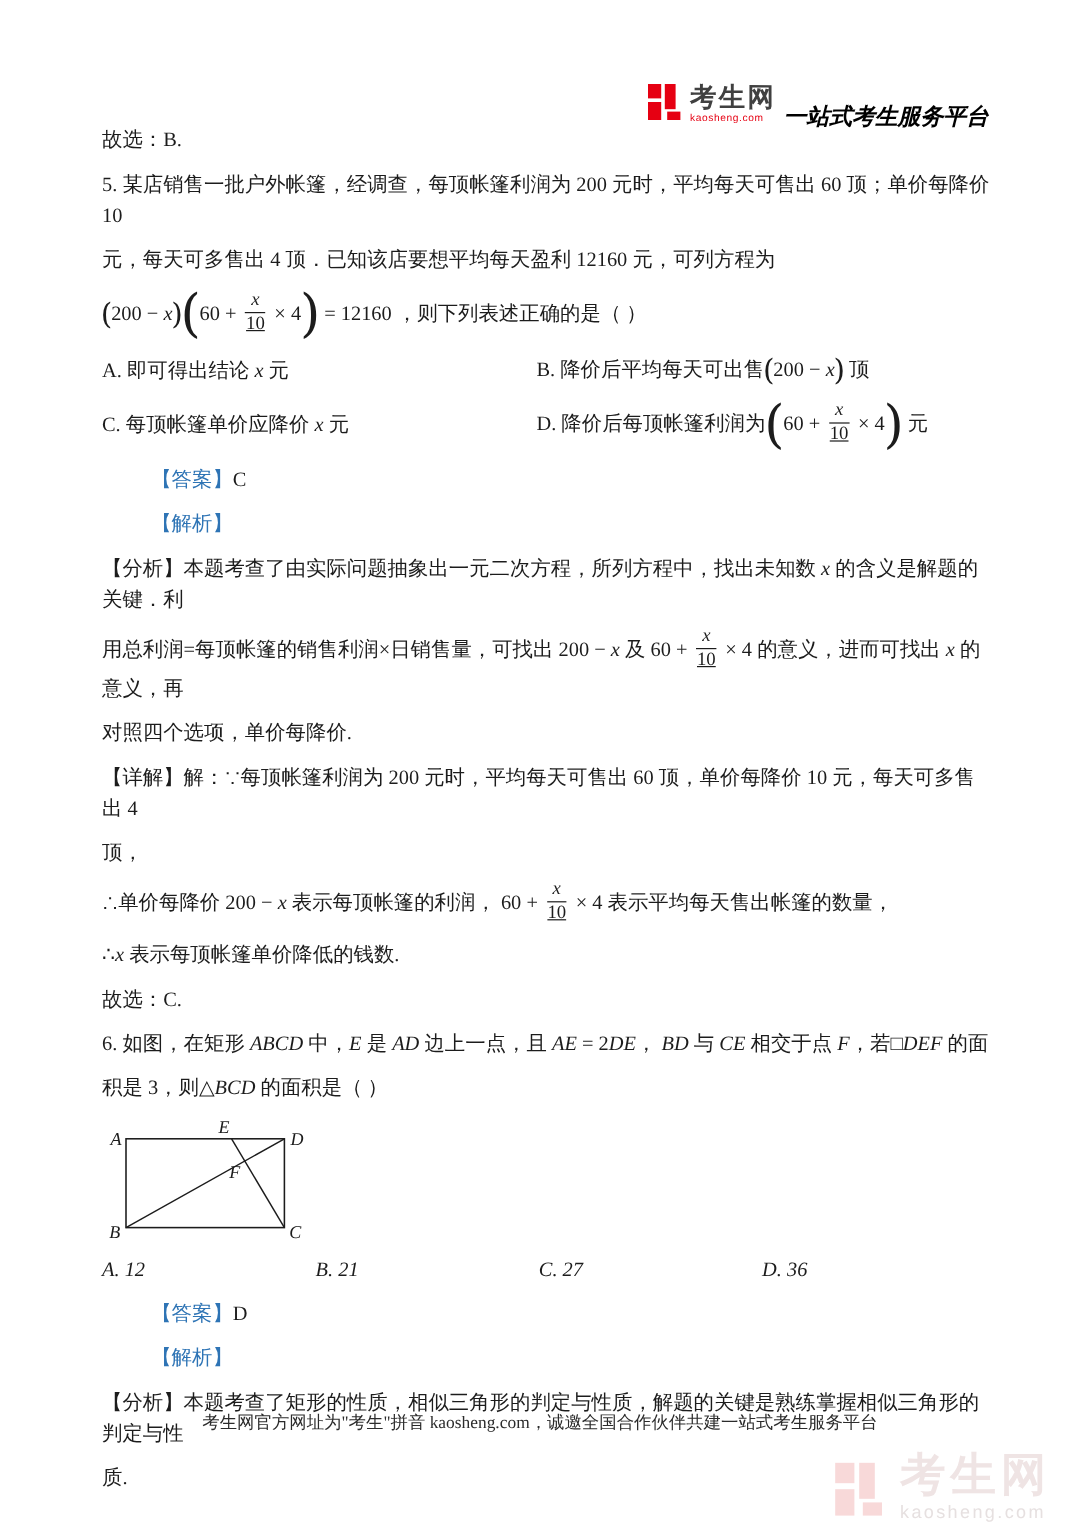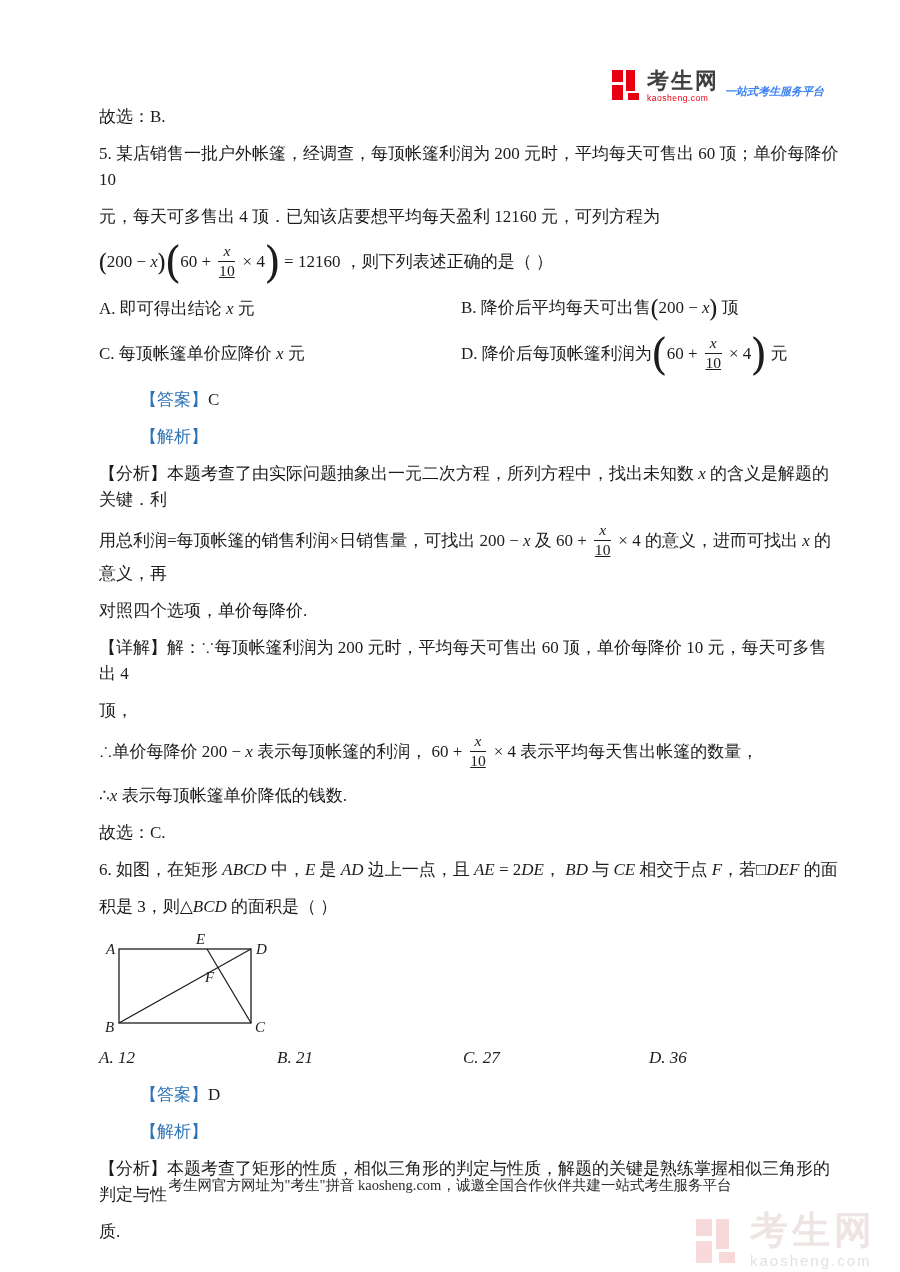--- a/index.html
+++ b/index.html
@@ -11,23 +11,23 @@
   .header-logo{position:absolute;top:70px;right:76px;display:flex;align-items:flex-start;}
   .ks-icon{position:relative;width:30px;height:30px;flex:0 0 30px;}
   .ks-icon i{position:absolute;display:block;background:#e60012;}
   .ks-icon .b1{left:0;top:0;width:11px;height:12px;}
   .ks-icon .b2{left:0;top:15px;width:11px;height:15px;}
   .ks-icon .b3{left:14px;top:0;width:9px;height:21px;}
   .ks-icon .b4{left:16px;top:23px;width:11px;height:7px;}
   .ks-text{margin-left:5px;line-height:1;}
   .ks-name{font-family:"Liberation Sans","DejaVu Sans",sans-serif;font-weight:700;font-size:22px;color:#404040;letter-spacing:2px;}
   .ks-domain{font-family:"Liberation Sans","DejaVu Sans",sans-serif;font-size:8.5px;color:#e60012;letter-spacing:.5px;margin-top:2px;}
-  .ks-tagline{font-family:"Liberation Sans","DejaVu Sans",sans-serif;font-size:11px;color:#3b82f6;font-weight:700;font-style:italic;margin:14px 0 0 6px;white-space:nowrap;}
+  .ks-tagline{font-family:"Liberation Sans","DejaVu Sans",sans-serif;font-size:19px;color:#000000;font-weight:700;font-style:italic;margin:14px 0 0 6px;white-space:nowrap;}
   
-  .content{position:absolute;left:99px;top:104px;width:742px;font-size:17px;}
+  .content{position:absolute;left:85px;top:104px;width:742px;font-size:17px;}
   .line{margin-bottom:11px;line-height:26px;}
   .mvar{font-style:italic;}
   .blue{color:#2e74b5;margin-left:41px;}
   .frac{display:inline-block;vertical-align:middle;text-align:center;font-size:.92em;line-height:1.08;margin:0 3px;position:relative;top:-2px;}
   .frac .fn{display:block;border-bottom:1.2px solid #1c1c1c;padding:0 5px 1px;}
   .frac .fd{display:block;padding-top:1px;text-decoration:underline;}
   .bigp{display:inline-block;font-family:"DejaVu Serif",serif;font-weight:400;font-size:2.55em;line-height:1;vertical-align:-0.22em;margin:0 -1px;}
   .bigp.mp{font-size:1.45em;vertical-align:-0.15em;}
   .opt2{display:grid;grid-template-columns:362px auto;align-items:center;}
   .opt4{display:grid;grid-template-columns:178px 186px 186px auto;font-style:italic;}

